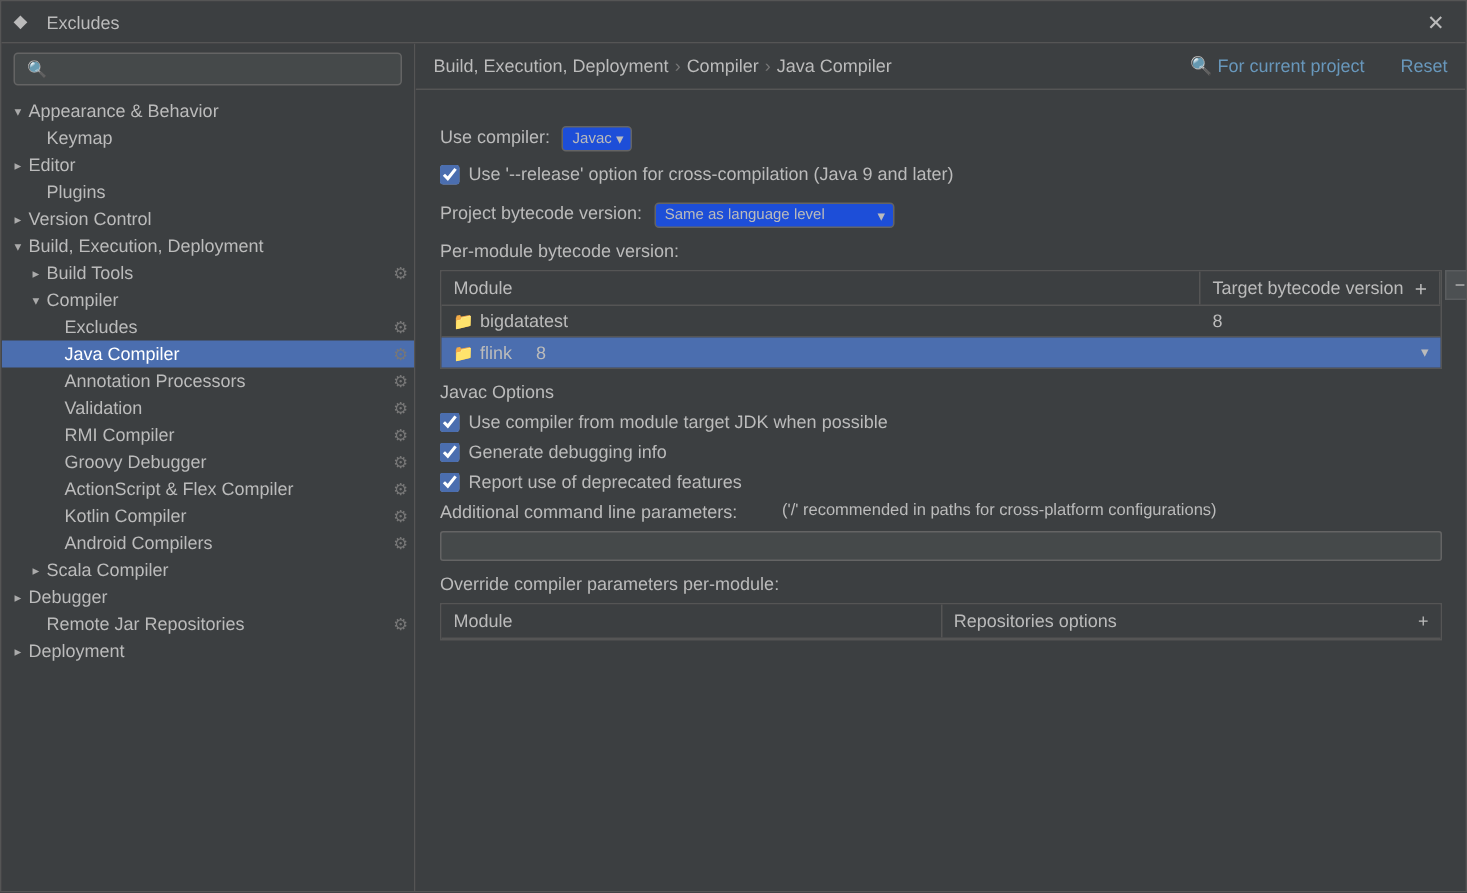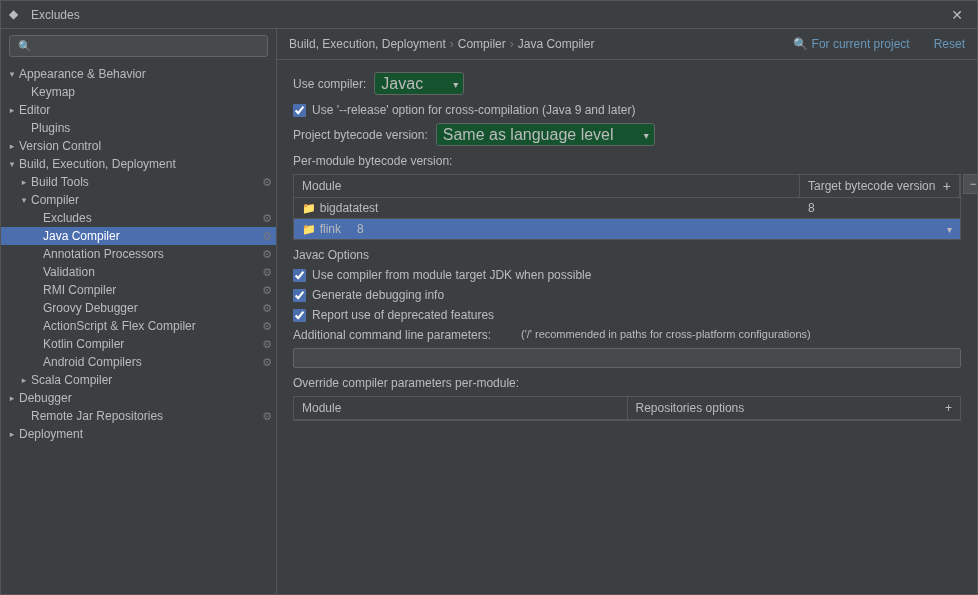--- a/index.html
+++ b/index.html
@@ -31,23 +31,23 @@
     .main-panel { flex: 1; display: flex; flex-direction: column; background: #3c3f41; overflow: hidden; }
 
     .breadcrumb-bar { display: flex; align-items: center; padding: 8px 12px; border-bottom: 1px solid #555; background: #3c3f41; flex-shrink: 0; justify-content: space-between; }
     .breadcrumb { display: flex; align-items: center; gap: 4px; color: #bbbbbb; font-size: 12px; }
     .breadcrumb-sep { color: #777; }
     .breadcrumb-active { color: #bbbbbb; }
     .breadcrumb-actions { display: flex; align-items: center; gap: 24px; color: #6897bb; font-size: 12px; }
 
     .panel-content { flex: 1; overflow-y: auto; padding: 12px 16px; position: relative; }
 
-    .form-row { display: flex; align-items: center; margin-bottom: 8px; }
+    .form-row { display: flex; margin-bottom: 8px; margin-top: 12px; }
     .form-label { color: #bbbbbb; margin-right: 8px; font-size: 12px; }
-    .form-select { background: #14532d; border: 1px solid #646464; border-radius: 3px; color: #bbbbbb; font-size: 16px; padding: 2px 40px 2px 6px; appearance: none; cursor: pointer; position: relative; }
+    .form-select { background: #1d4ed8; border: 1px solid #646464; border-radius: 3px; color: #bbbbbb; font-size: 10px; padding: 2px 12px 2px 6px; appearance: none; cursor: pointer; position: relative; }
     .select-wrapper { position: relative; display: inline-block; }
     .select-wrapper::after { content: '▾'; position: absolute; right: 6px; top: 50%; transform: translateY(-50%); color: #bbbbbb; pointer-events: none; font-size: 10px; }
 
     .checkbox-row { display: flex; align-items: center; margin-bottom: 6px; }
     .checkbox-row input[type=checkbox] { margin-right: 6px; accent-color: #4b6eaf; }
     .checkbox-row label { color: #bbbbbb; font-size: 12px; }
 
     .section-label { color: #bbbbbb; font-size: 12px; margin-bottom: 6px; margin-top: 4px; }
 
     

